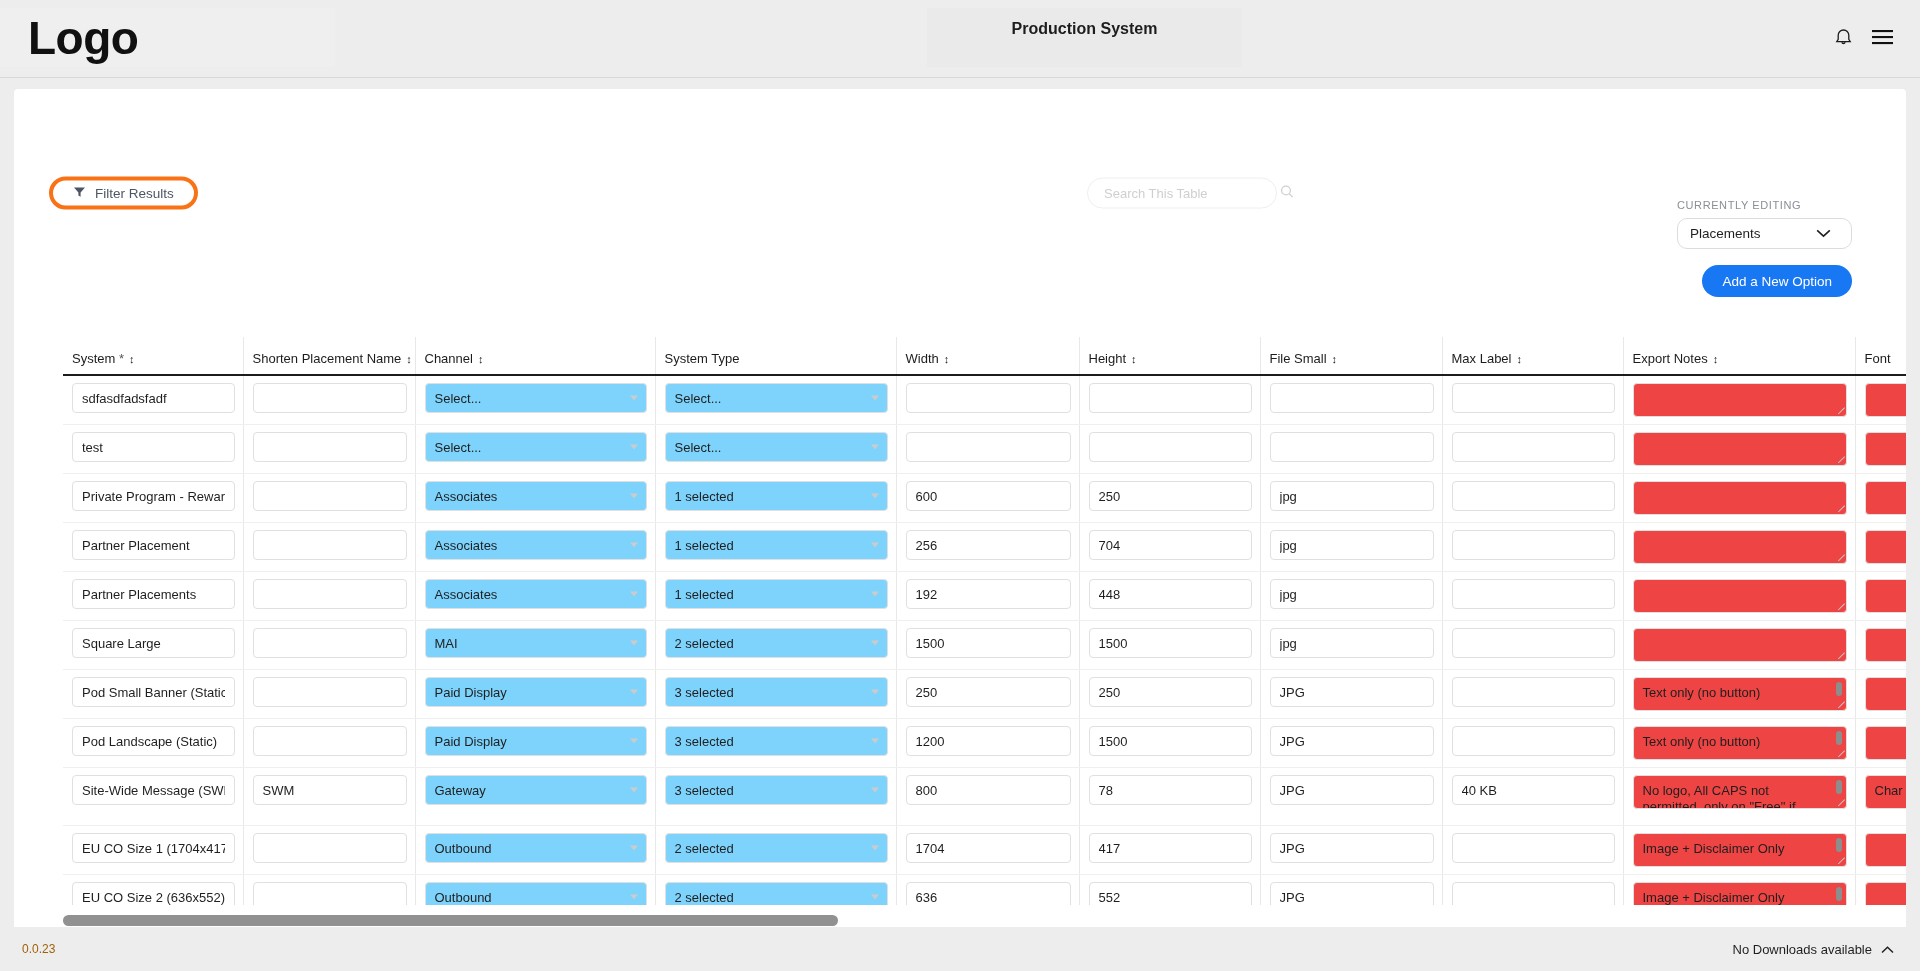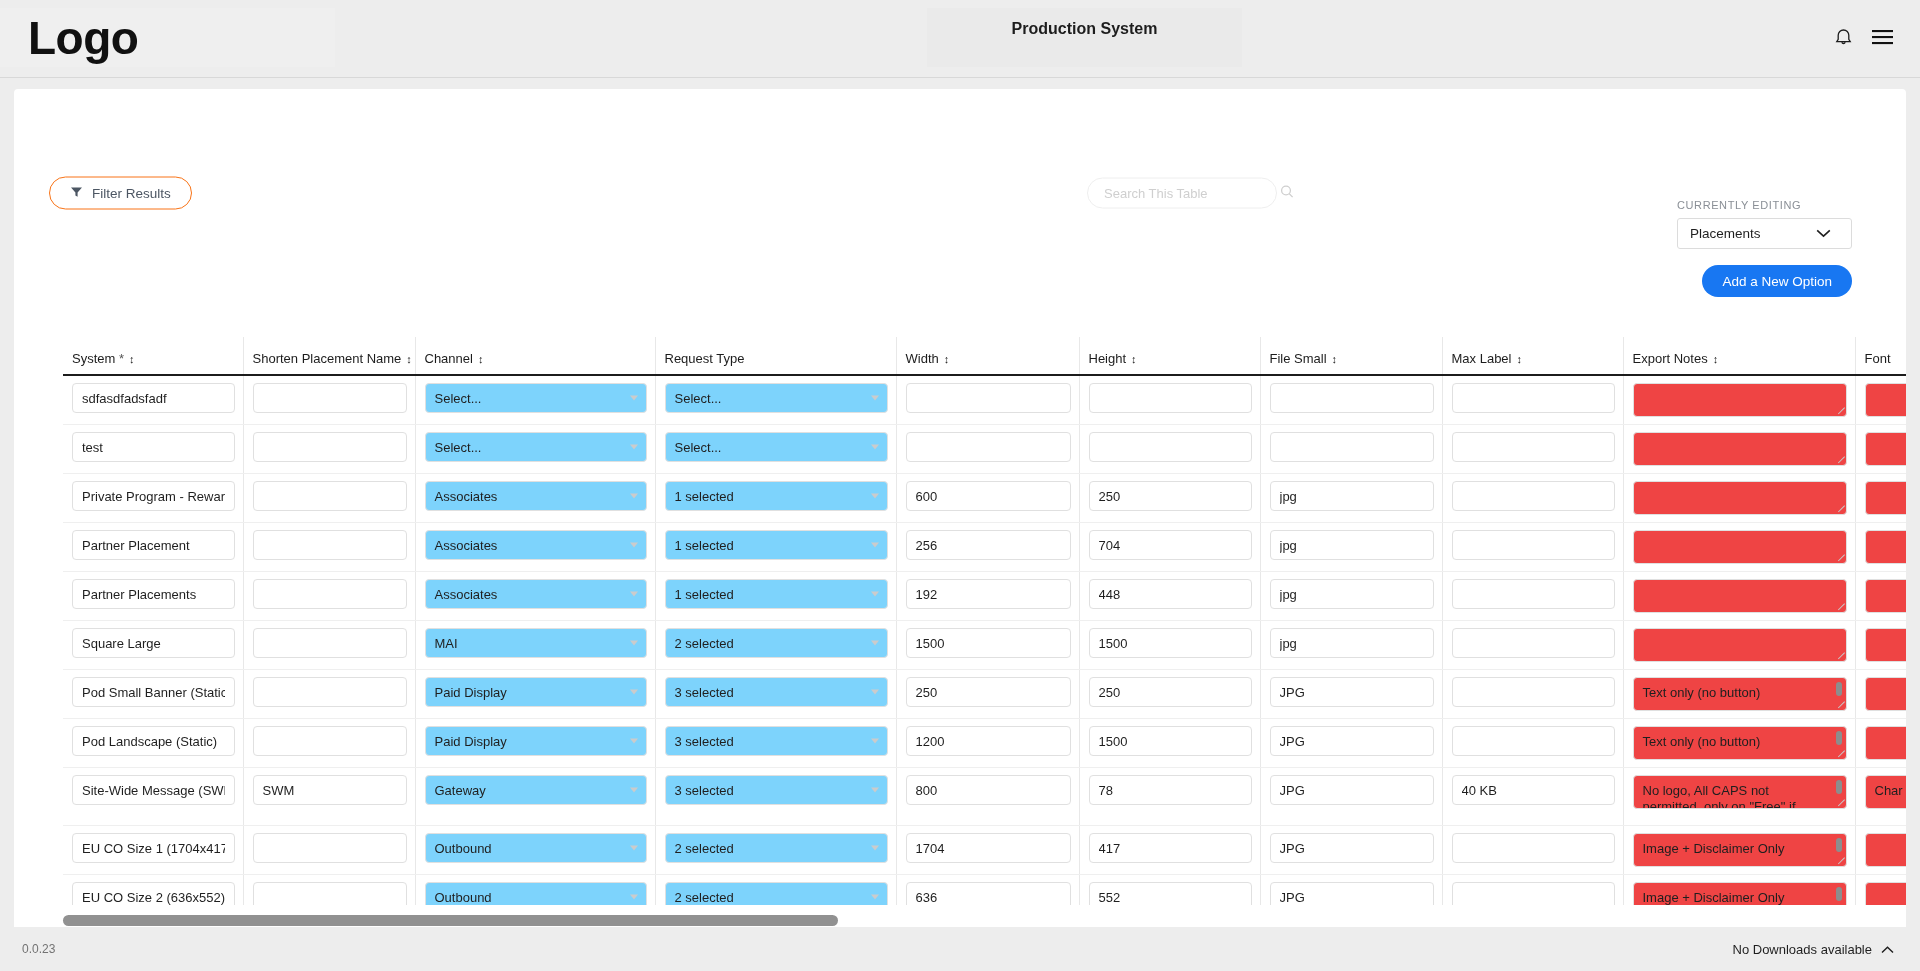--- a/index.html
+++ b/index.html
@@ -65,21 +65,21 @@
   }
 
   
   .toolbar { position: relative; height: 125px; }
   .filter-btn {
     position: absolute; left: 35px; top: 104px;
     transform: translateY(-50%);
     height: 33px;
     display: inline-flex; align-items: center; gap: 9px;
     padding: 0 20px;
-    border: 1px solid #f97316;
+    border: 4px solid #f97316;
     border-radius: 17px;
     background: #fff;
     font-size: 13.5px;
     color: #4c5663;
     cursor: pointer;
   }
   .search-box {
     position: absolute; left: 1073px; top: 104px;
     transform: translateY(-50%);
     width: 190px; height: 31px;
@@ -107,21 +107,21 @@
   }
   .editing-label {
     font-size: 11px; letter-spacing: 0.6px;
     color: #8a8f96; font-weight: 400;
     margin-bottom: 7px;
   }
   .editing-select {
     position: relative;
     height: 31px;
     border: 1px solid #dcdcdc;
-    border-radius: 3px;
+    border-radius: 10px;
     background: #fff;
     display: flex; align-items: center;
     padding: 0 20px 0 12px;
     font-size: 13.5px; color: #1f1f1f;
     cursor: pointer;
   }
   .editing-select .chev { margin-left: auto; }
   .add-btn {
     position: absolute; right: 54px; top: 192px;
     transform: translateY(-50%);
@@ -270,21 +270,21 @@
 
   
   .footer {
     position: absolute;
     left: 0; right: 0; bottom: 0;
     height: 44px;
     background: #ededed;
     display: flex; align-items: center;
     padding: 0 26px 0 22px;
   }
-  .footer .version { font-size: 12px; color: #737373; }
+  .footer .version { font-size: 12px; color: #a16207; }
   .footer .dl {
     margin-left: auto;
     display: flex; align-items: center; gap: 9px;
     font-size: 13px; color: #1f1f1f;
     cursor: pointer;
   }
 </style>
 </head>
 <body>
 
@@ -365,21 +365,21 @@
             <col class="c-filetype">
             <col class="c-maxsize">
           <col class="c-notes">
             <col class="c-font">
         </colgroup>
         <thead>
           <tr id="hdr-row">
               <th><span>System</span> <span class="req">*</span><span class="sort">↕</span></th>
               <th><span>Shorten Placement Name</span><span class="sort">↕</span></th>
               <th><span>Channel</span><span class="sort">↕</span></th>
-              <th><span>Request Type</span></th>
+              <th><span>System Type</span></th>
               <th><span>Width</span><span class="sort">↕</span></th>
               <th><span>Height</span><span class="sort">↕</span></th>
               <th><span>File Small</span><span class="sort">↕</span></th>
               <th><span>Max Label</span><span class="sort">↕</span></th>
               <th><span>Export Notes</span><span class="sort">↕</span></th>
               <th><span>Font</span></th>
             </tr>
         </thead>
         <tbody id="body-rows">
             <tr>

